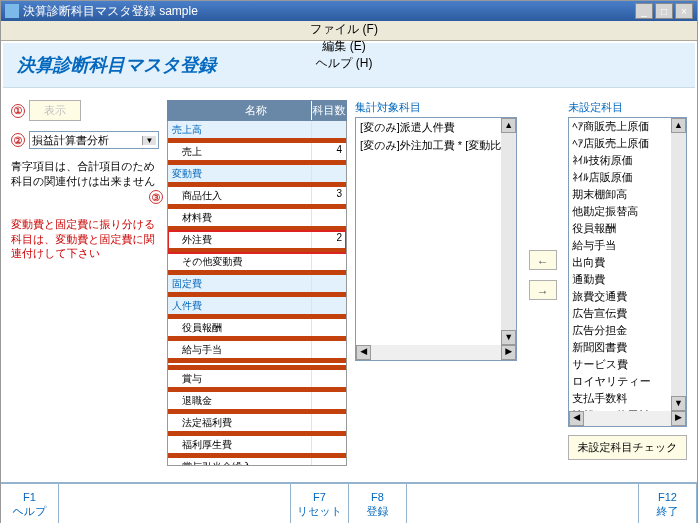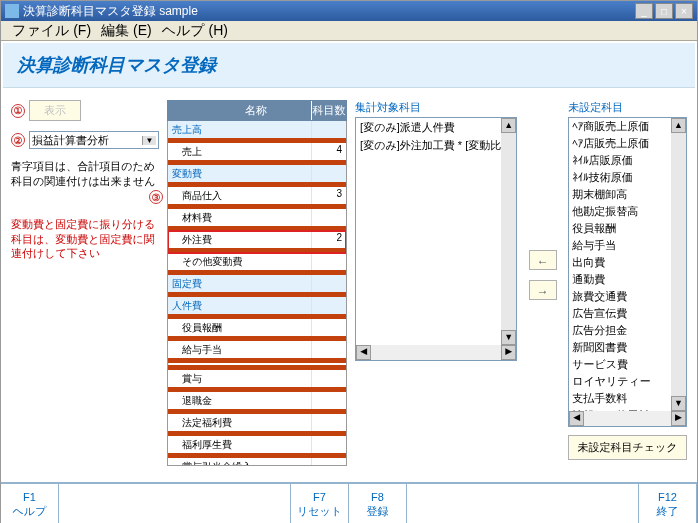--- a/index.html
+++ b/index.html
@@ -2,21 +2,21 @@
 <html><head>
   <meta charset="utf-8">
   <style>
     * { margin: 0; padding: 0; box-sizing: border-box; }
     body { font-family: "MS PGothic", sans-serif; font-size: 11px; background: #fff; width: 698px; }
     .window { border: 1px solid #999; background: #fff; }
     .titlebar { background: linear-gradient(to bottom, #4a7fc9, #2c5a9e); color: #fff; height: 20px; display: flex; align-items: center; padding: 0 4px; font-size: 12px; }
     .titlebar .icon { width: 14px; height: 14px; background: #7cb8e8; margin-right: 4px; }
     .winbtns { margin-left: auto; display: flex; gap: 2px; }
     .winbtn { width: 18px; height: 16px; background: #d4d4d4; border: 1px solid #888; display: flex; align-items: center; justify-content: center; font-size: 10px; cursor: default; }
-    .menubar { background: #ece9d8; border-bottom: 1px solid #aca899; height: 20px; display: flex; align-items: center; padding: 0 11px; font-size: 14px; }
+    .menubar { background: #ece9d8; border-bottom: 1px solid #aca899; height: 20px; display: flex; align-items: center; padding: 0 11px; font-size: 12px; flex-direction: column; }
     .menubar span { margin-right: 10px; }
     .client { background: #fff; }
     .header { background: #e2f1fb; padding: 10px 14px; border-bottom: 1px solid #c7dbe9; margin: 2px; }
     .header h1 { color: #0468be; font-size: 18px; font-weight: bold; font-style: italic; }
     .content { display: flex; padding: 10px; gap: 8px; }
     .leftcol { width: 150px; }
     .midcol { width: 185px; }
     .arrows { width: 36px; display: flex; flex-direction: column; gap: 10px; padding-top: 150px; align-items: center; }
     .panel1 { flex: 1; }
     .rightcol { width: 122px; }
@@ -203,22 +203,22 @@
       <div class="arrows">
         <div class="arrowbtn">←</div>
         <div class="arrowbtn">→</div>
       </div>
 
       <div class="rightcol">
         <div class="panel-label">未設定科目</div>
         <div class="listbox2" id="right-list">
           <div class="item">ﾍｱ商販売上原価</div>
             <div class="item">ﾍｱ店販売上原価</div>
+            <div class="item">ﾈｲﾙ技術原価</div>
             <div class="item">ﾈｲﾙ店販原価</div>
-            <div class="item">ﾈｲﾙ技術原価</div>
             <div class="item">期末棚卸高</div>
             <div class="item">他勘定振替高</div>
             <div class="item">役員報酬</div>
             <div class="item">給与手当</div>
             <div class="item">出向費</div>
             <div class="item">通勤費</div>
             <div class="item">旅費交通費</div>
             <div class="item">広告宣伝費</div>
             <div class="item">広告分担金</div>
             <div class="item">新聞図書費</div>

